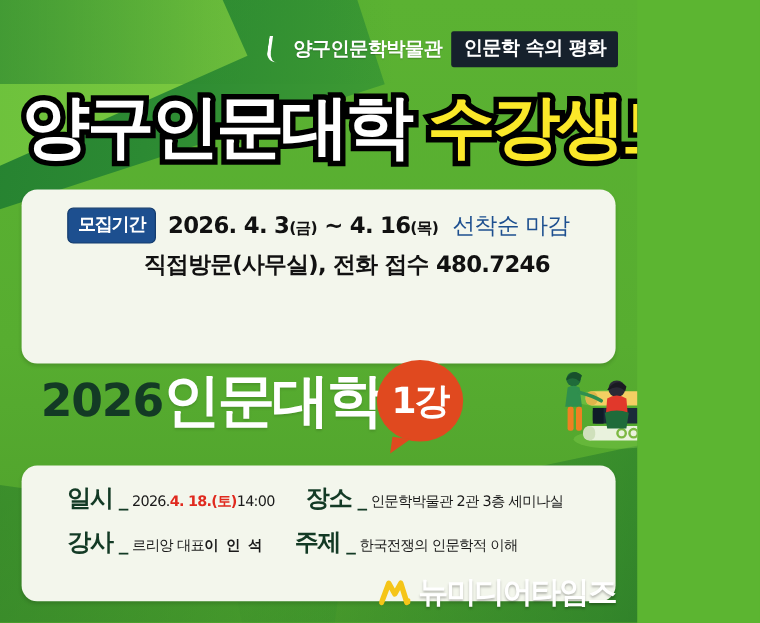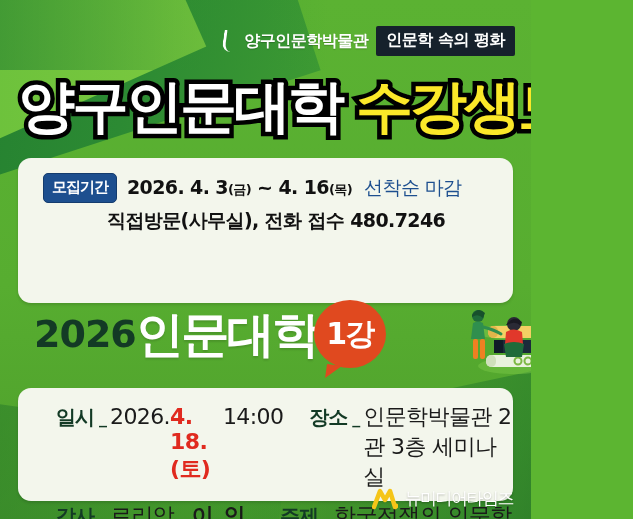--- a/index.html
+++ b/index.html
@@ -73,21 +73,21 @@
   }
   .title-white{color:#ffffff;}
   .title-yellow{color:#fbe829;}
 
   
   .card{
     position:absolute;left:18px;right:18px;
     background:#f3f6ec;border-radius:13px;
     box-shadow:0 2px 3px rgba(0,0,0,.13);
   }
-  .card-top{top:158px;height:130px;padding:15px 0 0 3px;}
+  .card-top{top:158px;height:130px;padding:15px 0 0 16px;}
   .card-bottom{top:388px;height:99px;padding:14px 0 0 0;}
 
   .info-line{display:flex;align-items:center;padding:0 22px;margin-bottom:7px;}
   .chip{
     background:#1d4f8f;color:#ffffff;border-radius:5px;
     font-size:15px;font-weight:bold;letter-spacing:-1px;
     padding:4px 8px 5px;margin-right:10px;flex:none;
     border:1px solid #143c6e;
   }
   .line-text{font-size:19px;color:#111111;letter-spacing:-.6px;font-weight:bold;}
@@ -125,32 +125,32 @@
   
   .illo{position:absolute;top:296px;left:452px;width:160px;height:92px;}
 
   
   .detail-row{display:flex;align-items:baseline;padding:0 0 0 38px;margin-bottom:9px;}
   .dl{
     font-size:20px;font-weight:bold;color:#133a25;letter-spacing:-1px;
     margin-right:2px;flex:none;
   }
   .dash{color:#133a25;font-weight:bold;margin:0 3px;}
-  .dv{font-size:22px;color:#1a1a1a;letter-spacing:-.6px;}
+  .dv{font-size:12px;color:#1a1a1a;letter-spacing:-.6px;}
   .dv.red{color:#e02a1f;font-weight:bold;}
   .dv.bold{font-weight:bold;letter-spacing:1px;}
   .col-gap{width:26px;flex:none;}
 
   
   .footer{
     position:absolute;bottom:9px;right:18px;
     display:flex;align-items:center;gap:7px;
   }
   .footer-name{
-    color:#ffffff;font-size:17px;font-weight:normal;letter-spacing:-1.5px;
+    color:#ffffff;font-size:25px;font-weight:bold;letter-spacing:-1.5px;
     text-shadow:0 1px 2px rgba(0,0,0,.25);
   }
 </style>
 </head>
 <body>
 
 <div class="poster">
 
   <div class="deco deco-tl-dark"></div>
   <div class="deco deco-tl-light"></div>

